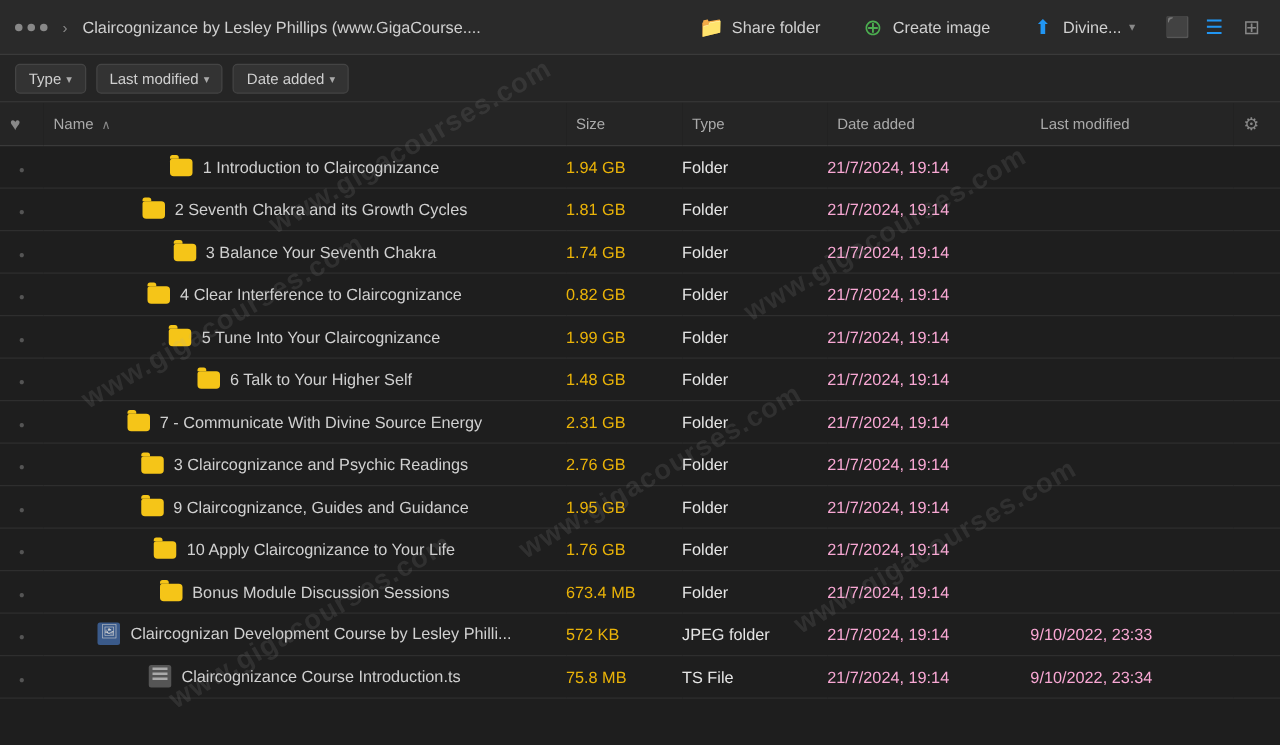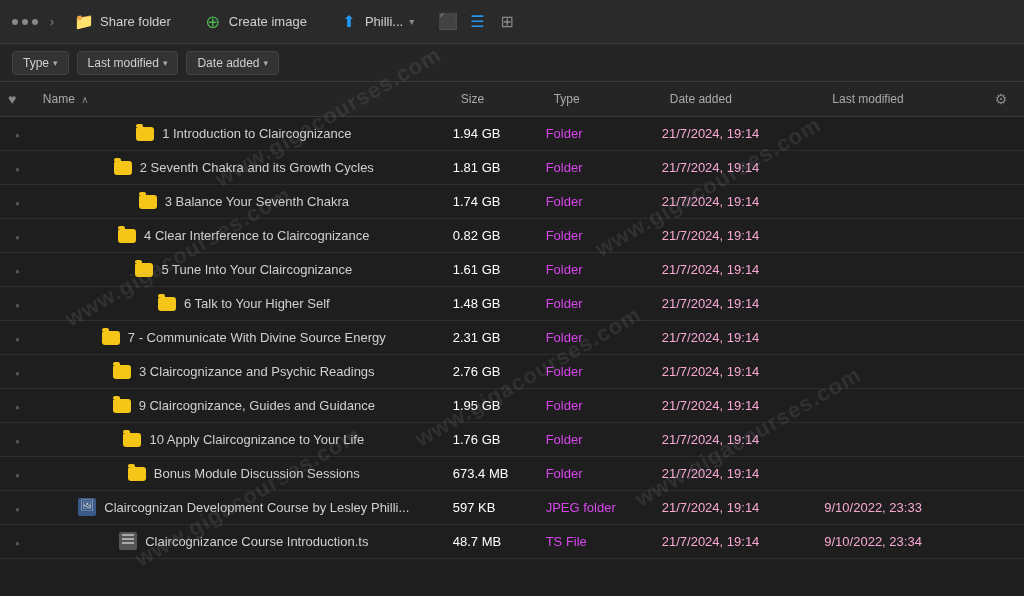--- a/index.html
+++ b/index.html
@@ -139,22 +139,22 @@
       background: #555; border-radius: 2px;
       vertical-align: middle; margin-right: 8px;
       position: relative;
     }
     .ts-icon::after {
       content: '';
       position: absolute; top: 2px; left: 3px;
       width: 12px; height: 2px; background: #aaa;
       box-shadow: 0 4px 0 #aaa, 0 8px 0 #aaa;
     }
-    .size-text { color: #ffffff; }
-    .type-text { color: #d946ef; }
+    .size-text { color: #eab308; }
+    .type-text { color: #e5e5e5; }
     .date-text { color: #f9a8d4; }
 
     
     .watermark-container {
       position: fixed;
       top: 44px;
       left: 0; right: 0; bottom: 0;
       pointer-events: none;
       overflow: hidden;
       opacity: 0.13;
@@ -177,33 +177,34 @@
 </head>
 <body>
 
 <div class="top-bar">
   <div class="top-bar-dots">
     <div class="dot"></div>
     <div class="dot"></div>
     <div class="dot"></div>
   </div>
   <span class="breadcrumb-arrow">›</span>
+  <span class="breadcrumb-title">Claircognizance by Lesley Phillips (www.GigaCourse....</span>
 
   <div class="top-bar-actions">
     <button class="action-btn">
       <span class="action-icon share">📁</span>
       <span>Share folder</span>
     </button>
     <button class="action-btn">
       <span class="action-icon create">⊕</span>
       <span>Create image</span>
     </button>
     <button class="action-btn">
       <span class="action-icon upload">⬆</span>
-      <span>Philli...</span>
+      <span>Divine...</span>
       <span class="upload-caret">▾</span>
     </button>
     <div class="view-icons">
       <span class="photo-btn">⬛</span>
       <span class="view-btn active">☰</span>
       <span class="view-btn">⊞</span>
     </div>
   </div>
 </div>
 
@@ -274,21 +275,21 @@
           <td class="col-name"><span class="folder-icon"></span><span class="file-name-text">4 Clear Interference to Claircognizance</span></td>
           <td class="col-size"><span class="size-text">0.82 GB</span></td>
           <td class="col-type"><span class="type-text">Folder</span></td>
           <td class="col-date"><span class="date-text">21/7/2024, 19:14</span></td>
           <td class="col-modified"><span class="date-text"></span></td>
           <td class="gear-col"></td>
         </tr>
         <tr>
           <td class="col-fav"><span class="fav-dot">●</span></td>
           <td class="col-name"><span class="folder-icon"></span><span class="file-name-text">5 Tune Into Your Claircognizance</span></td>
-          <td class="col-size"><span class="size-text">1.61 GB</span></td>
+          <td class="col-size"><span class="size-text">1.99 GB</span></td>
           <td class="col-type"><span class="type-text">Folder</span></td>
           <td class="col-date"><span class="date-text">21/7/2024, 19:14</span></td>
           <td class="col-modified"><span class="date-text"></span></td>
           <td class="gear-col"></td>
         </tr>
         <tr>
           <td class="col-fav"><span class="fav-dot">●</span></td>
           <td class="col-name"><span class="folder-icon"></span><span class="file-name-text">6 Talk to Your Higher Self</span></td>
           <td class="col-size"><span class="size-text">1.48 GB</span></td>
           <td class="col-type"><span class="type-text">Folder</span></td>
@@ -337,30 +338,30 @@
           <td class="col-name"><span class="folder-icon"></span><span class="file-name-text">Bonus Module Discussion Sessions</span></td>
           <td class="col-size"><span class="size-text">673.4 MB</span></td>
           <td class="col-type"><span class="type-text">Folder</span></td>
           <td class="col-date"><span class="date-text">21/7/2024, 19:14</span></td>
           <td class="col-modified"><span class="date-text"></span></td>
           <td class="gear-col"></td>
         </tr>
         <tr>
           <td class="col-fav"><span class="fav-dot">●</span></td>
           <td class="col-name"><span class="jpeg-thumb"></span><span class="file-name-text">Claircognizan Development Course by Lesley Philli...</span></td>
-          <td class="col-size"><span class="size-text">597 KB</span></td>
+          <td class="col-size"><span class="size-text">572 KB</span></td>
           <td class="col-type"><span class="type-text">JPEG folder</span></td>
           <td class="col-date"><span class="date-text">21/7/2024, 19:14</span></td>
           <td class="col-modified"><span class="date-text">9/10/2022, 23:33</span></td>
           <td class="gear-col"></td>
         </tr>
         <tr>
           <td class="col-fav"><span class="fav-dot">●</span></td>
           <td class="col-name"><span class="ts-icon"></span><span class="file-name-text">Claircognizance Course Introduction.ts</span></td>
-          <td class="col-size"><span class="size-text">48.7 MB</span></td>
+          <td class="col-size"><span class="size-text">75.8 MB</span></td>
           <td class="col-type"><span class="type-text">TS File</span></td>
           <td class="col-date"><span class="date-text">21/7/2024, 19:14</span></td>
           <td class="col-modified"><span class="date-text">9/10/2022, 23:34</span></td>
           <td class="gear-col"></td>
         </tr>
       </tbody>
   </table>
 </div>
 
 <div class="watermark-container">

